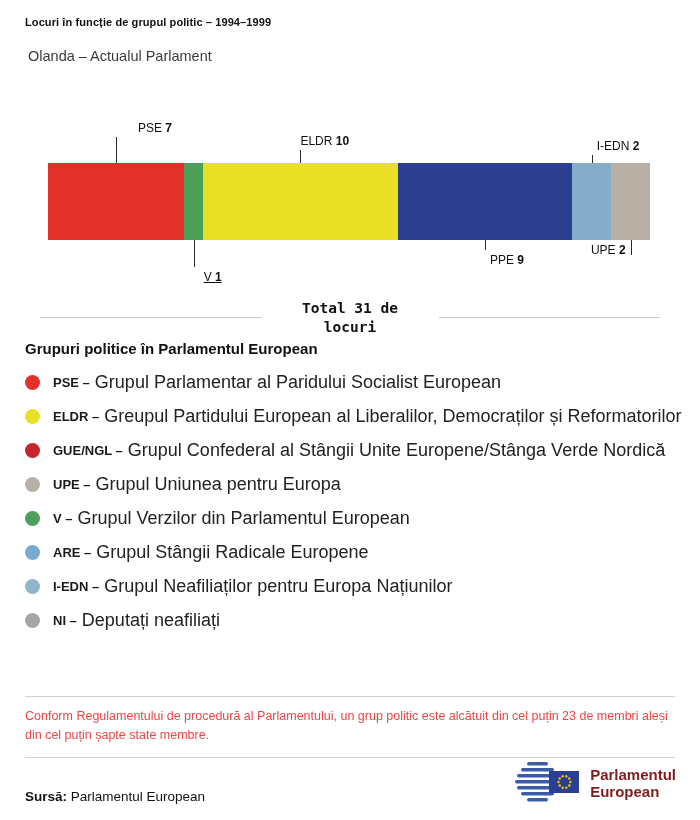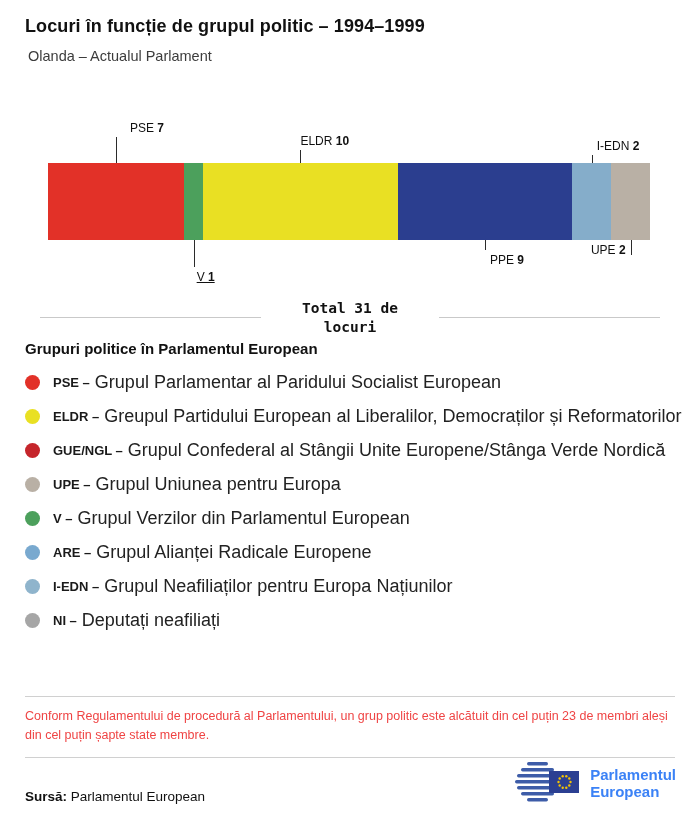--- a/index.html
+++ b/index.html
@@ -4,21 +4,21 @@
 <style>
   * { margin:0; padding:0; box-sizing:border-box; }
   html,body { width:700px; height:820px; }
   body {
     background:#ffffff;
     font-family:"Liberation Sans", sans-serif;
     color:#1a1a1a;
     position:relative;
     overflow:hidden;
   }
-  .title { position:absolute; left:25px; top:16px; font-size:18px; font-weight:bold; color:#111; letter-spacing:.1px; }
+  .title { position:absolute; left:25px; top:16px; font-size:11px; font-weight:bold; color:#111; letter-spacing:.1px; }
   .subtitle { position:absolute; left:28px; top:48px; font-size:14.5px; color:#3c3c3c; }
 
   .chart { position:absolute; left:48px; top:88px; width:602px; height:230px; }
   .bar { position:absolute; left:0; top:75px; width:100%; height:77px; }
   .seg { position:absolute; top:0; height:100%; }
   .lead { position:absolute; width:1px; background:#2b2b2b; }
   .co-label { position:absolute; font-size:12px; height:16px; line-height:16px; white-space:nowrap; color:#111; }
   .co-label b { font-weight:bold; }
 
   .total-row { position:absolute; left:40px; right:40px; top:299px; display:flex; align-items:center; }
@@ -39,41 +39,41 @@
   .rule { position:absolute; left:25px; width:650px; height:1px; background:#d0d0d0; }
   .rule-1 { top:696px; }
   .rule-2 { top:757px; }
 
   .footnote { position:absolute; left:25px; top:707px; width:650px; font-size:12.5px; line-height:1.55; color:#ef4444; }
 
   .source { position:absolute; left:25px; top:789px; font-size:13.5px; color:#111; }
   .source b { font-weight:bold; }
 
   .logo { position:absolute; right:24px; top:760px; display:flex; align-items:center; }
-  .logo-text { margin-left:8px; display:flex; flex-direction:column; font-size:15px; font-weight:bold; color:#3b82f6; line-height:17px; }
+  .logo-text { margin-left:8px; display:flex; flex-direction:column; font-size:15px; font-weight:bold; color:#7f1d1d; line-height:17px; }
 </style>
 </head>
 <body>
 
 <div class="title">Locuri în funcție de grupul politic – 1994–1999</div>
 <div class="subtitle">Olanda – Actualul Parlament</div>
 
 <div class="chart">
   <div class="bar">
       <div class="seg" style="left: 0%; width: 22.5806%; background: rgb(226, 49, 40);"></div>
       <div class="seg" style="left: 22.5806%; width: 3.22581%; background: rgb(76, 160, 92);"></div>
       <div class="seg" style="left: 25.8065%; width: 32.2581%; background: rgb(233, 224, 35);"></div>
       <div class="seg" style="left: 58.0645%; width: 29.0323%; background: rgb(43, 62, 143);"></div>
       <div class="seg" style="left: 87.0968%; width: 6.45161%; background: rgb(133, 173, 202);"></div>
       <div class="seg" style="left: 93.5484%; width: 6.45161%; background: rgb(185, 176, 165);"></div>
     </div>
 <div class="lead" style="left: 11.2903%; height: 26px; top: 49px;"></div>
-    <div class="co-label" style="left: 11.2903%; margin-left: 14px; top: 32px;"><span>PSE </span><b>7</b></div>
+    <div class="co-label" style="left: 11.2903%; margin-left: 22px; top: 32px;"><span>PSE </span><b>7</b></div>
     <div class="lead" style="left: 24.1935%; height: 27px; top: 152px;"></div>
-    <div class="co-label" style="left: 24.1935%; margin-left: 3px; top: 181px; text-decoration: underline;"><span>V </span><b>1</b></div>
+    <div class="co-label" style="left: 24.1935%; margin-left: 10px; top: 181px; text-decoration: underline;"><span>V </span><b>1</b></div>
     <div class="lead" style="left: 41.9355%; height: 13px; top: 62px;"></div>
     <div class="co-label" style="left: 41.9355%; margin-left: 0; top: 45px;"><span>ELDR </span><b>10</b></div>
     <div class="lead" style="left: 72.5806%; height: 10px; top: 152px;"></div>
     <div class="co-label" style="left: 72.5806%; margin-left: 5px; top: 164px;"><span>PPE </span><b>9</b></div>
     <div class="lead" style="left: 90.3226%; height: 8px; top: 67px;"></div>
     <div class="co-label" style="left: 90.3226%; margin-left: 5px; top: 50px;"><span>I-EDN </span><b>2</b></div>
     <div class="lead" style="left: 96.7742%; height: 15px; top: 152px;"></div>
     <div class="co-label" style="right: 3.22581%; margin-right: 5px; top: 154px;"><span>UPE </span><b>2</b></div>
   </div>
 
@@ -107,21 +107,21 @@
     <span class="desc">Grupul Uniunea pentru Europa</span>
   </li>
   <li class="legend-item">
     <span class="dot" style="background-color: rgb(76, 160, 92);"></span>
     <span class="abbr">V –</span>
     <span class="desc">Grupul Verzilor din Parlamentul European</span>
   </li>
   <li class="legend-item">
     <span class="dot" style="background-color: rgb(121, 169, 207);"></span>
     <span class="abbr">ARE –</span>
-    <span class="desc">Grupul Alianței Radicale Europene</span>
+    <span class="desc">Grupul Stângii Radicale Europene</span>
   </li>
   <li class="legend-item">
     <span class="dot" style="background-color: rgb(143, 180, 204);"></span>
     <span class="abbr">I-EDN –</span>
     <span class="desc">Grupul Neafiliaților pentru Europa Națiunilor</span>
   </li>
   <li class="legend-item">
     <span class="dot" style="background-color: rgb(166, 166, 166);"></span>
     <span class="abbr">NI –</span>
     <span class="desc">Deputați neafiliați</span>

